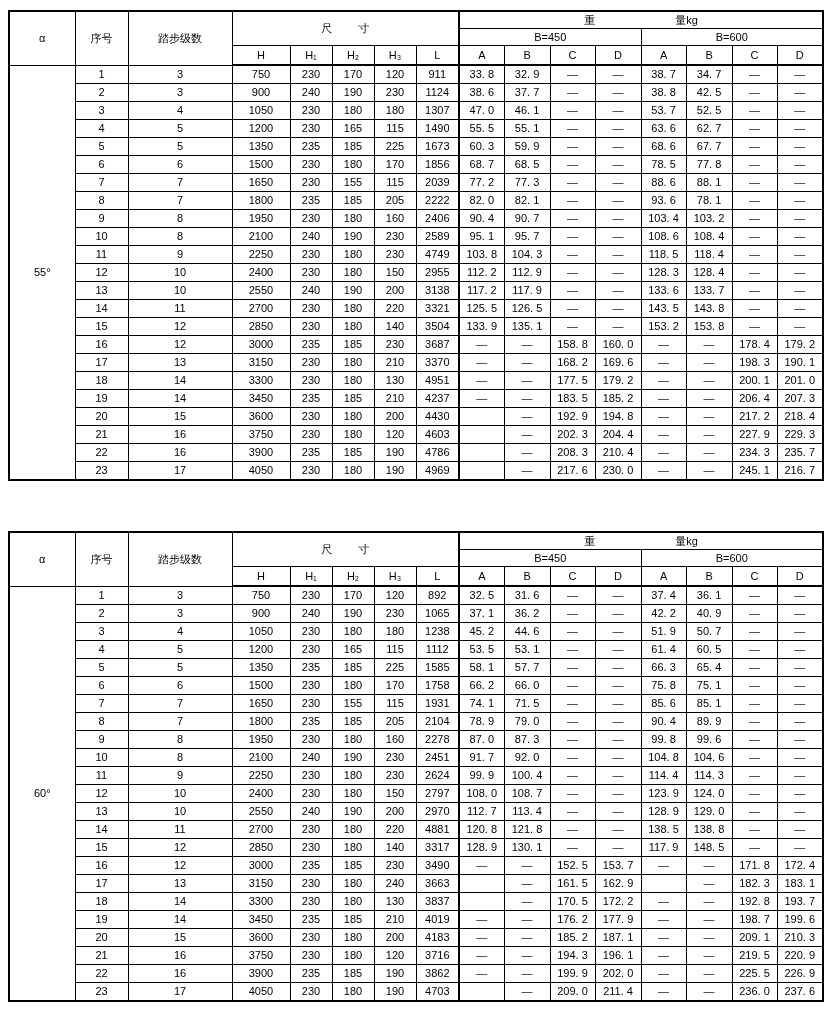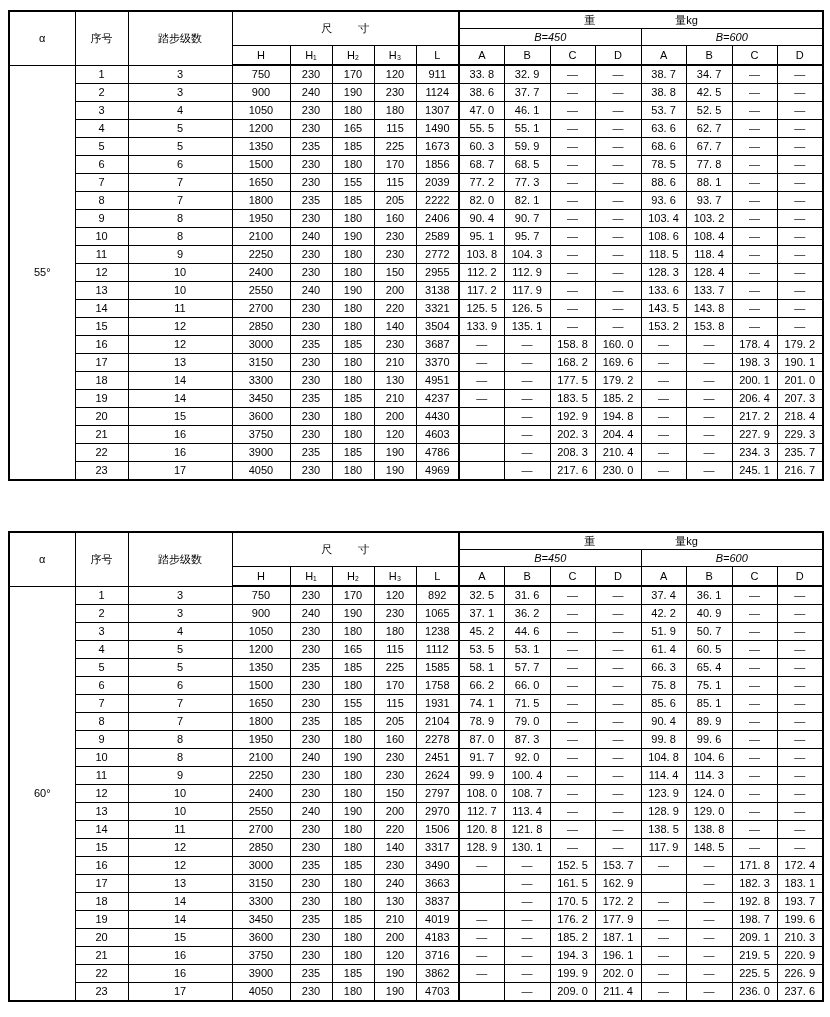--- a/index.html
+++ b/index.html
@@ -15,21 +15,21 @@
   }
   table.spec th, table.spec td{
     border:1px solid #000;
     text-align:center;vertical-align:middle;
     padding:0;font-weight:normal;
     font-size:11px;line-height:1.1;
     overflow:hidden;white-space:nowrap;
   }
   thead th{font-size:12px;}
   thead tr.hr1 th{height:16px;}
-  thead tr.hr2 th{height:16px;font-style:italic;}
+  thead tr.hr2 th{height:16px;}
   thead tr.hr3 th{height:18px;border-bottom:2px solid #000;}
   tbody td{height:17px;}
   .sep-l{border-left:2px solid #000 !important;}
   .alpha-cell{font-size:11px;}
   .dim-title span + span{margin-left:26px;}
   .wt-title .g1{margin-left:80px;}
   .wt-title .g2{text-align:center;}
   .t2{margin-top:50px;}
   .dash{color:#1a1a1a;}
 </style>
@@ -212,21 +212,21 @@
           <td>1800</td>
           <td>235</td>
           <td>185</td>
           <td>205</td>
           <td>2222</td>
           <td class="sep-l">82. 0</td>
           <td>82. 1</td>
           <td class="dash">—</td>
           <td class="dash">—</td>
           <td>93. 6</td>
-          <td>93. 7</td>
+          <td>78. 1</td>
           <td class="dash">—</td>
           <td class="dash">—</td>
         </tr>
         <tr>
           <td>9</td>
           <td>8</td>
           <td>1950</td>
           <td>230</td>
           <td>180</td>
           <td>160</td>
@@ -257,21 +257,21 @@
           <td class="dash">—</td>
           <td class="dash">—</td>
         </tr>
         <tr>
           <td>11</td>
           <td>9</td>
           <td>2250</td>
           <td>230</td>
           <td>180</td>
           <td>230</td>
-          <td>2772</td>
+          <td>4749</td>
           <td class="sep-l">103. 8</td>
           <td>104. 3</td>
           <td class="dash">—</td>
           <td class="dash">—</td>
           <td>118. 5</td>
           <td>118. 4</td>
           <td class="dash">—</td>
           <td class="dash">—</td>
         </tr>
         <tr>
@@ -751,21 +751,21 @@
           <td class="dash">—</td>
           <td class="dash">—</td>
         </tr>
         <tr>
           <td>14</td>
           <td>11</td>
           <td>2700</td>
           <td>230</td>
           <td>180</td>
           <td>220</td>
-          <td>1506</td>
+          <td>4881</td>
           <td class="sep-l">120. 8</td>
           <td>121. 8</td>
           <td class="dash">—</td>
           <td class="dash">—</td>
           <td>138. 5</td>
           <td>138. 8</td>
           <td class="dash">—</td>
           <td class="dash">—</td>
         </tr>
         <tr>

